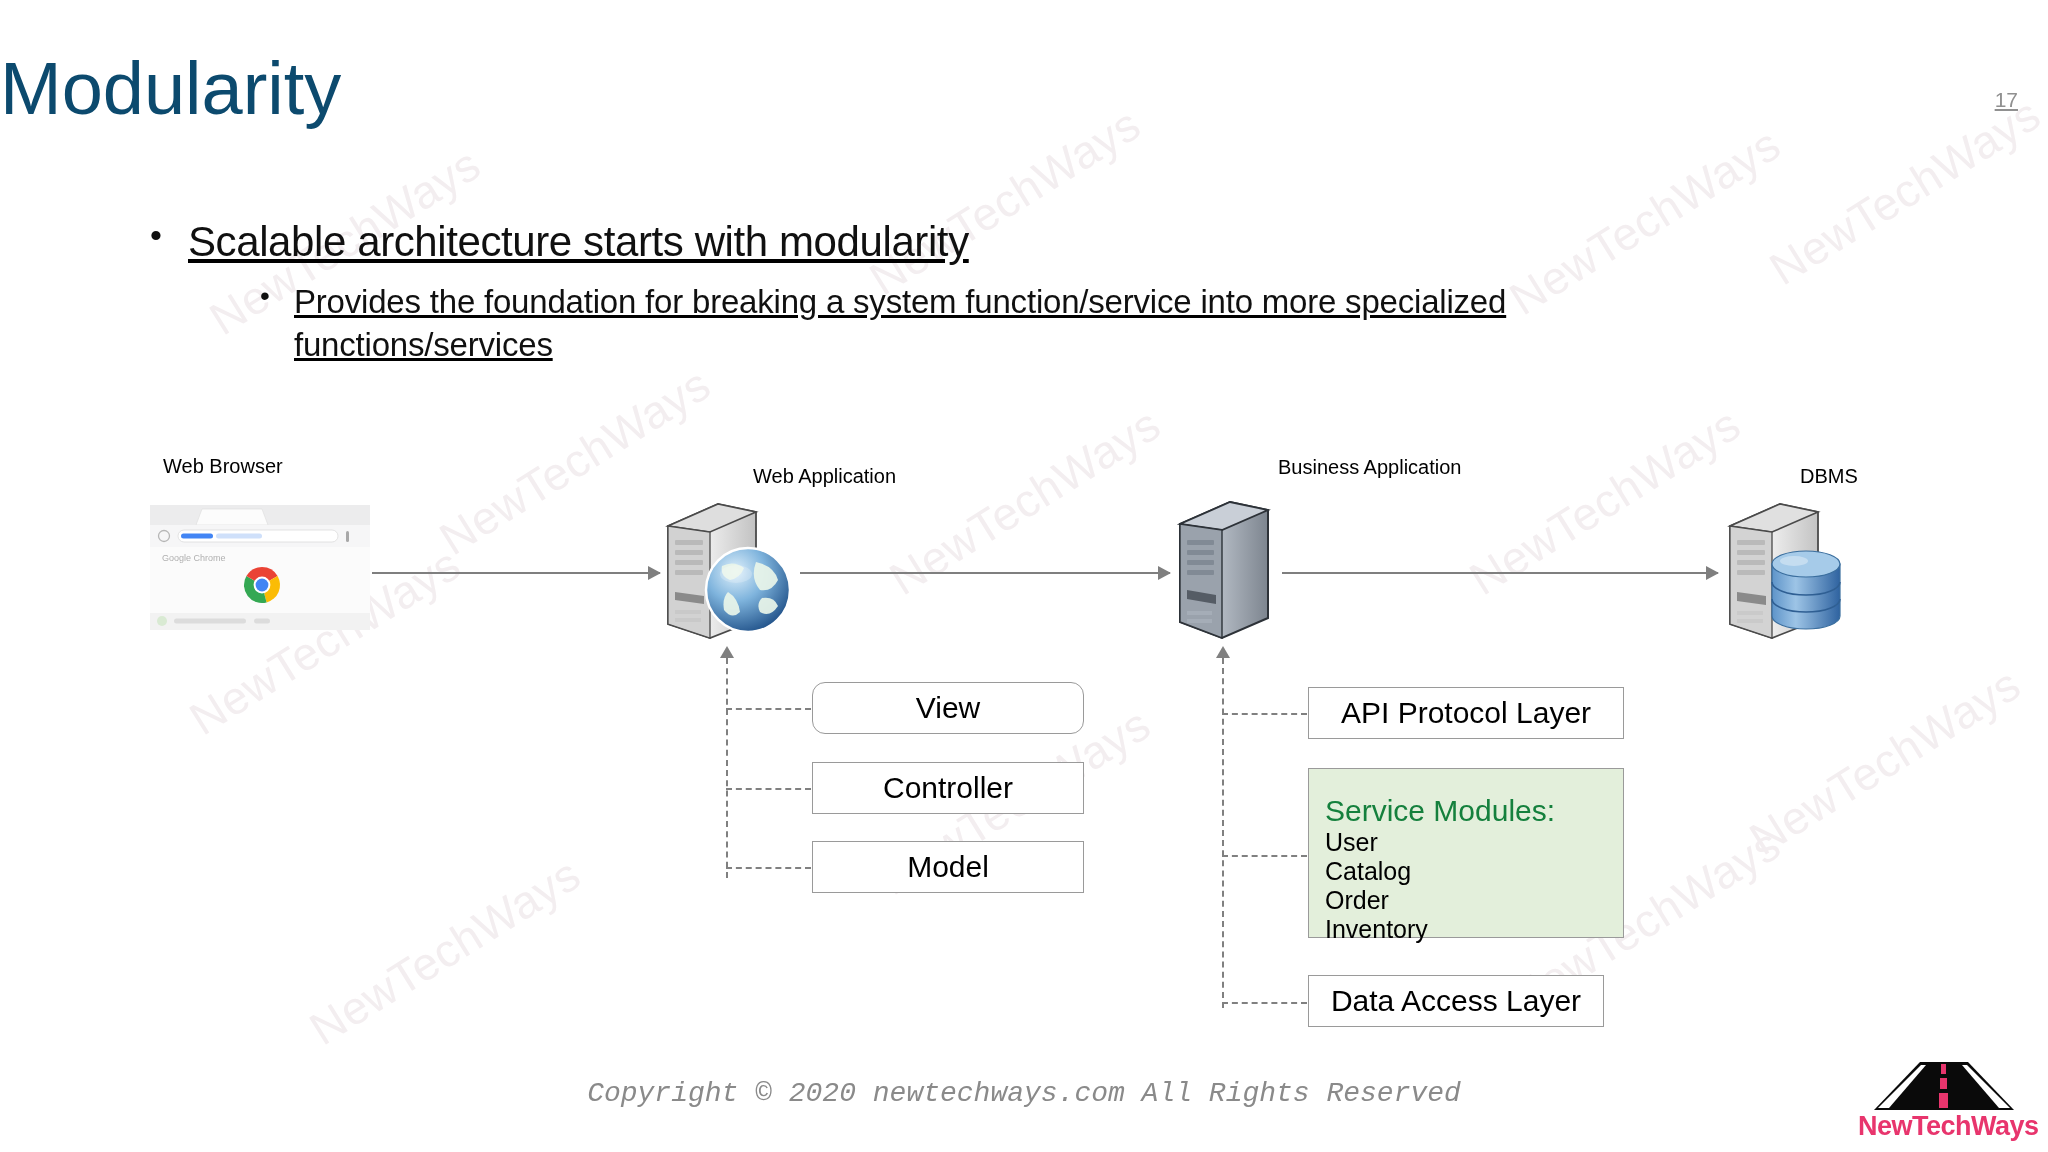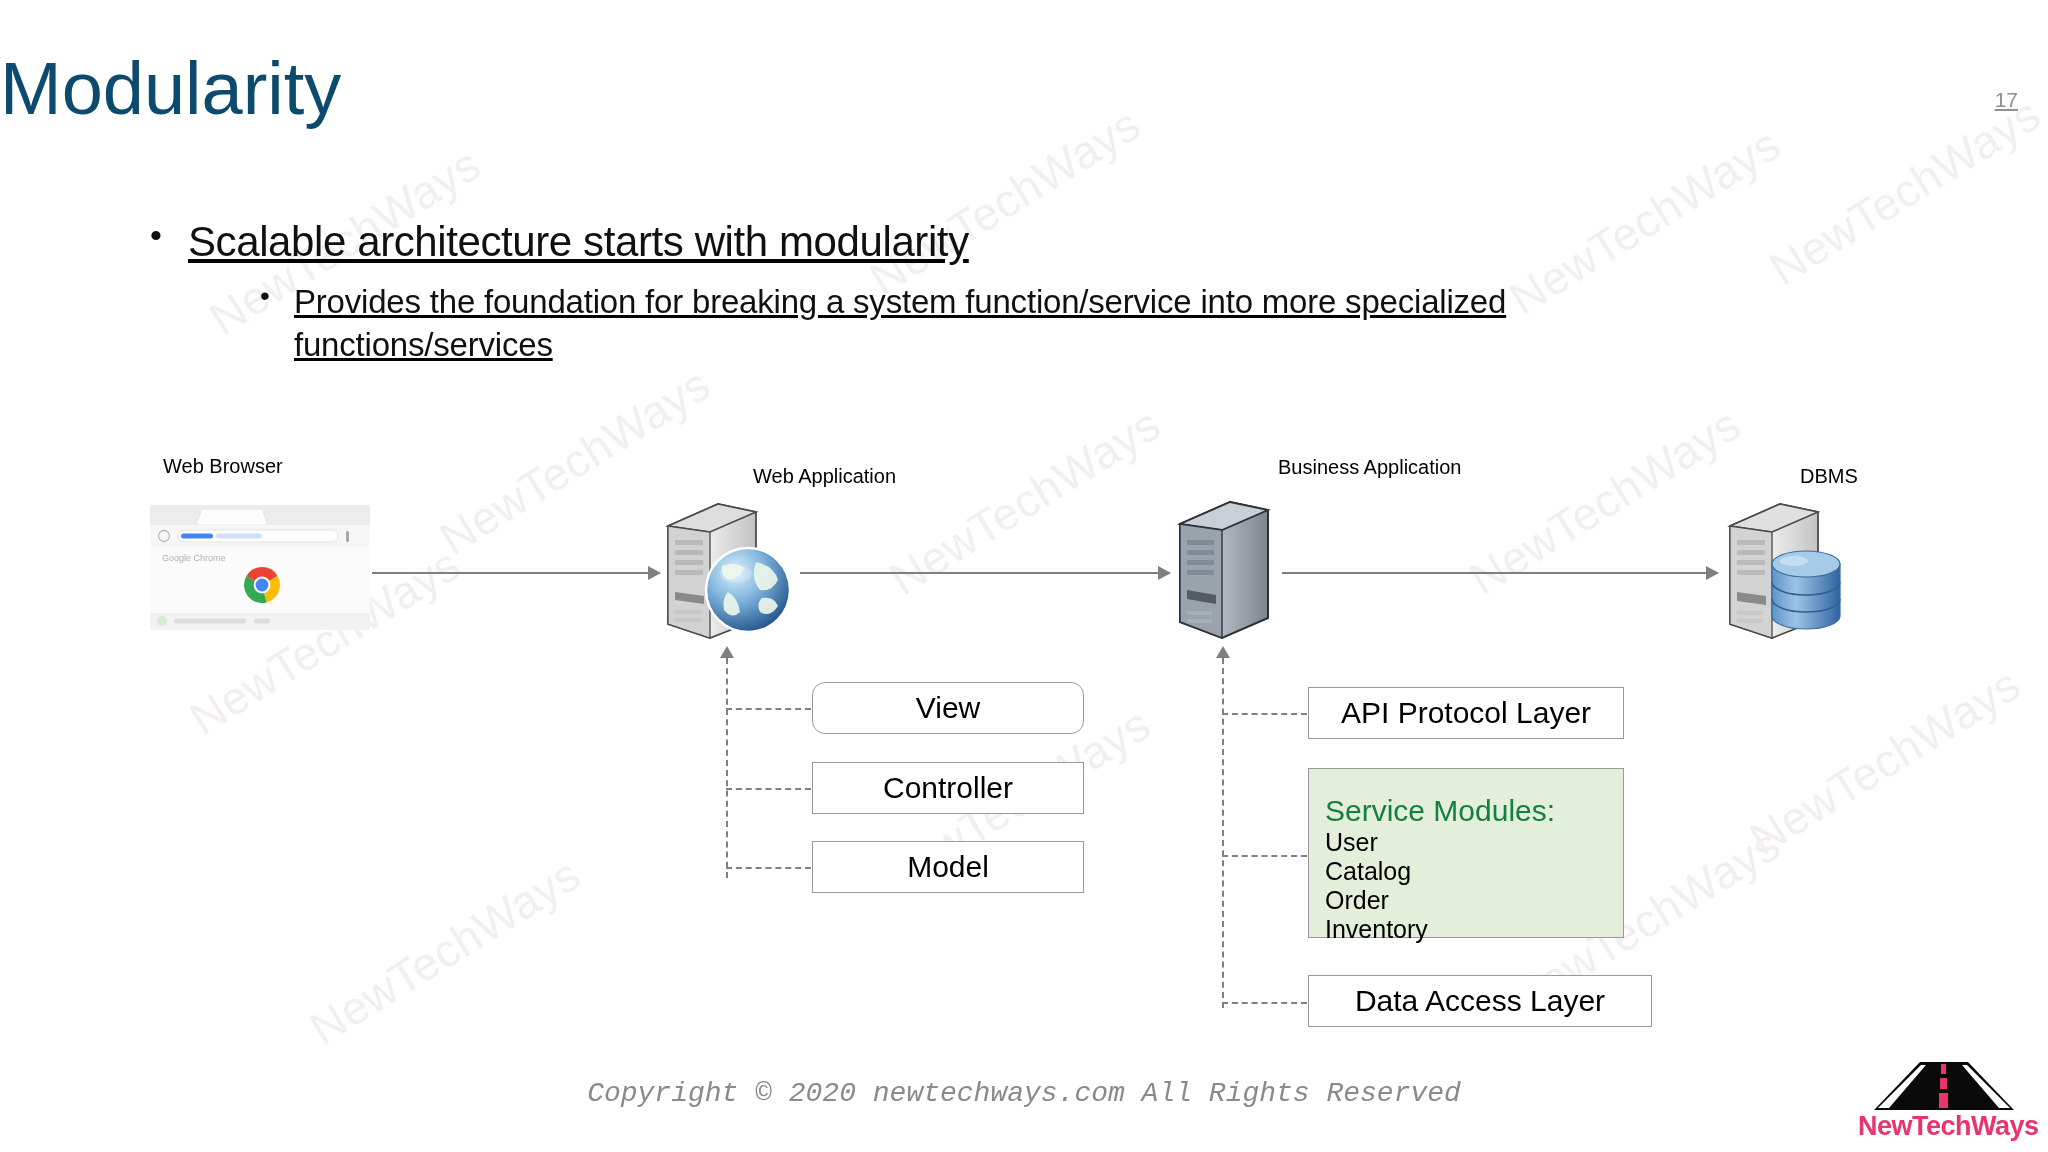--- a/index.html
+++ b/index.html
@@ -366,21 +366,21 @@
     <div class="dbox" style="left:1308px; top:687px; width:316px; height:52px;">API Protocol Layer</div>
 
     <div class="dbox green" style="left:1308px; top:768px; width:316px; height:170px;">
       <div class="svc-title">Service Modules:</div>
       <div class="svc-item">User</div>
       <div class="svc-item">Catalog</div>
       <div class="svc-item">Order</div>
       <div class="svc-item">Inventory</div>
     </div>
 
-    <div class="dbox" style="left:1308px; top:975px; width:344px; height:52px;">Data Access Layer</div>
+    <div class="dbox" style="left:1308px; top:975px; width:296px; height:52px;">Data Access Layer</div>
   </div>
 
   <div class="footer">Copyright © 2020 newtechways.com All Rights Reserved</div>
 
   <div class="logo">
     <svg width="172" height="70" viewBox="0 0 172 70">
       <path d="M16 62 L62 14 L110 14 L156 62 Z" fill="#0a0a0a"></path>
       <path d="M20 60 L63 17 L68 17 L31 60 Z" fill="#ffffff"></path>
       <path d="M152 60 L109 17 L104 17 L141 60 Z" fill="#ffffff"></path>
       <rect x="83" y="16" width="5" height="10" fill="#e8356d"></rect>

